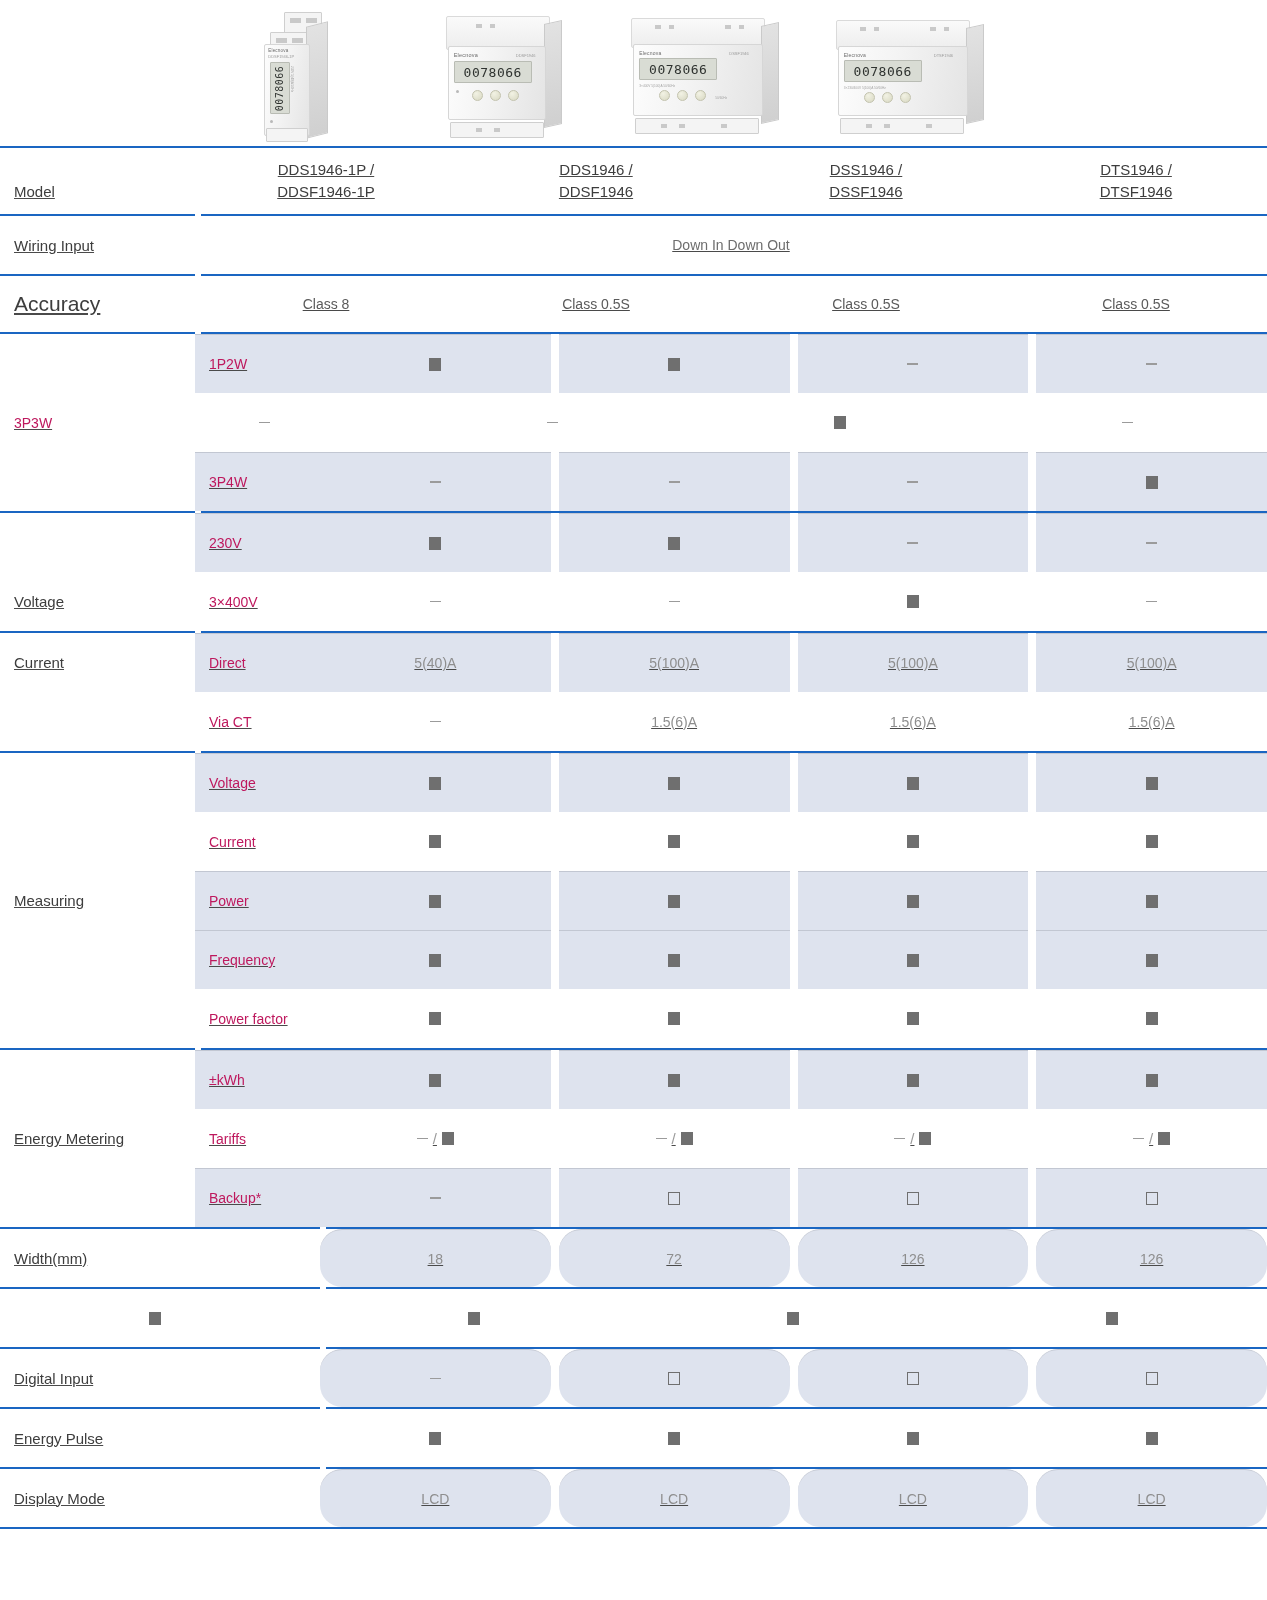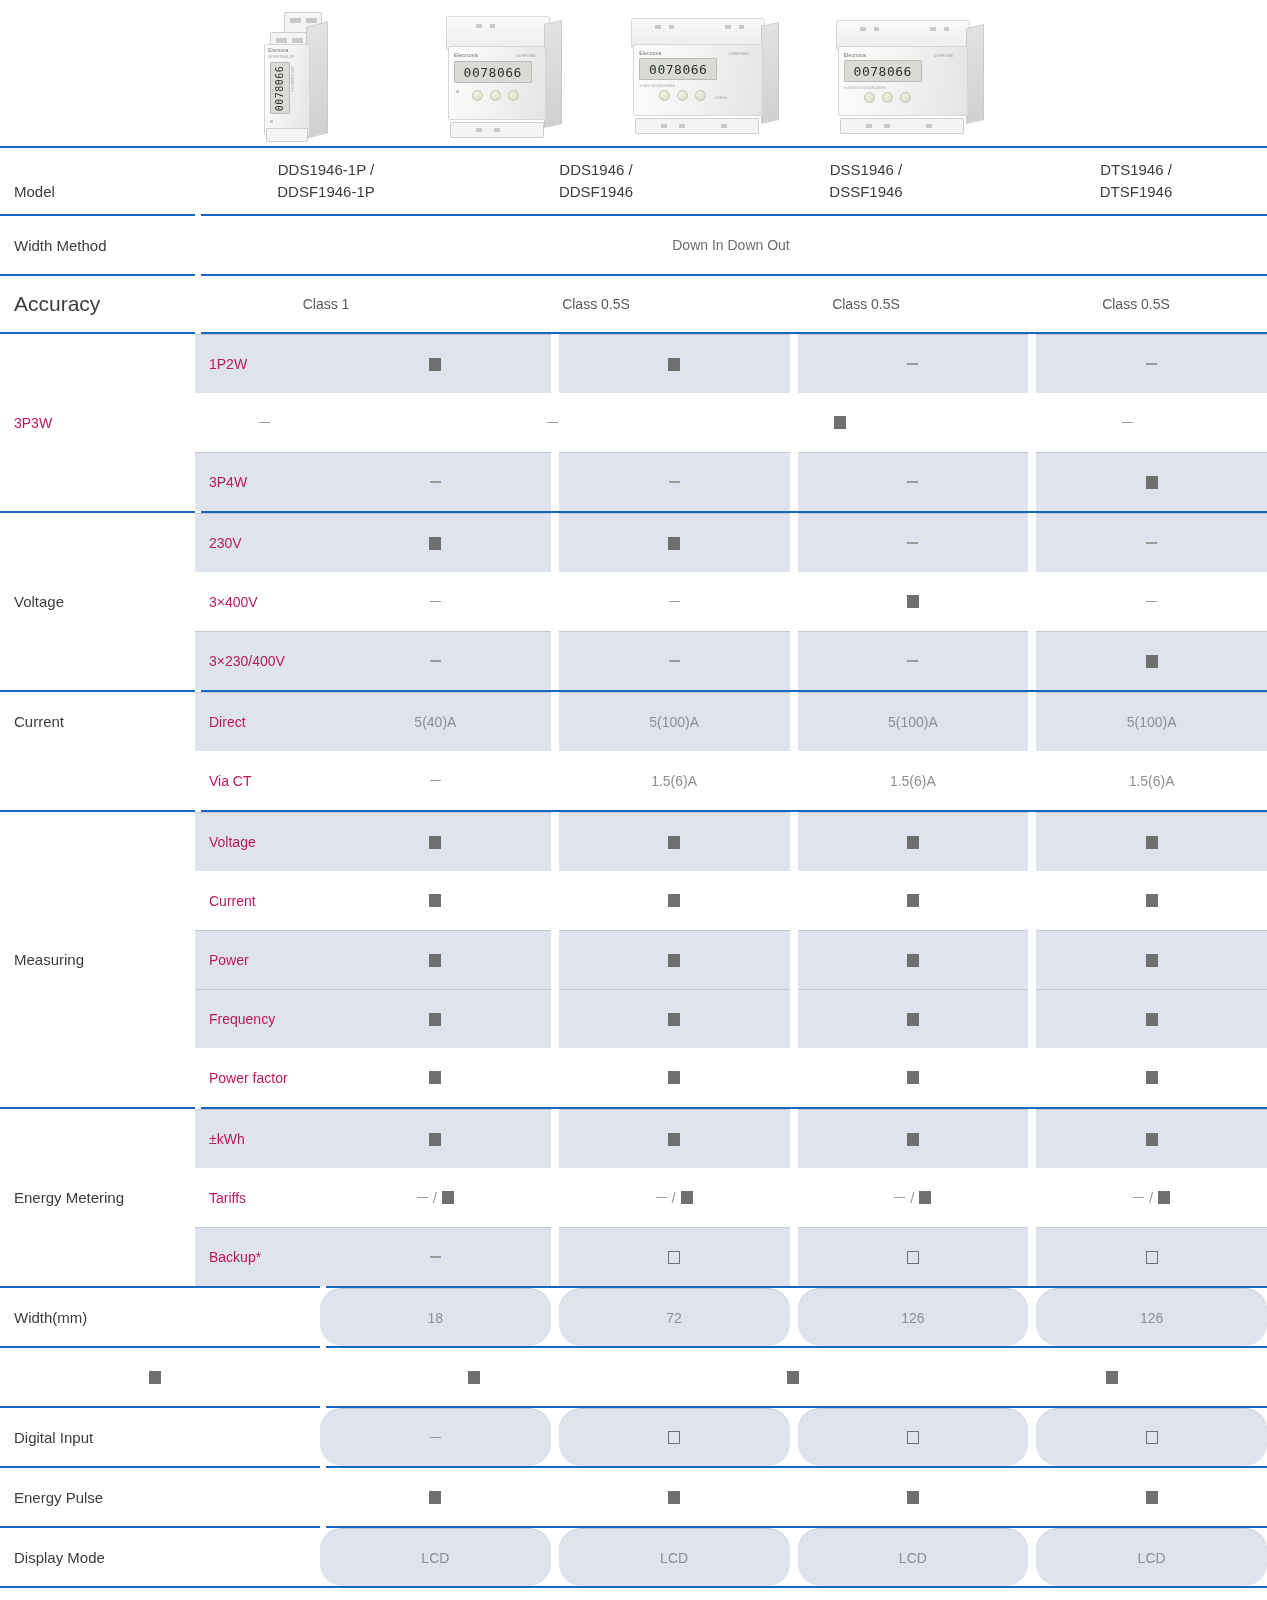--- a/index.html
+++ b/index.html
@@ -4,21 +4,21 @@
 <style>
   * { box-sizing: border-box; margin: 0; padding: 0; }
   body {
     width: 1267px;
     background: #ffffff;
     font-family: "Liberation Sans", sans-serif;
     color: #4a4a4a;
     -webkit-font-smoothing: antialiased;
   }
 
-  .sheet { width: 1013px; position: relative; }
+  .sheet { width: 1013px; position: relative; text-decoration: underline; }
 
   
   .products {
     display: flex;
     height: 146px;
     padding-left: 195px;
   }
   .product-cell {
     flex: 1 1 0;
     position: relative;
@@ -360,34 +360,34 @@
       </div>
     </div>
 
     <div class="rule-split">
       <div class="l"></div>
         <div class="gap"></div>
         <div class="r"></div>
     </div>
 
     <div class="row wiringmethod">
-      <div class="cat">Width Method</div>
+      <div class="cat">Wiring Input</div>
       <div class="merged">Down In Down Out</div>
     </div>
 
     <div class="rule-split">
       <div class="l"></div>
         <div class="gap"></div>
         <div class="r"></div>
     </div>
 
     <div class="row accuracy">
       <div class="cat">Accuracy</div>
       <div class="vals">
-        <div class="cell">Class 1</div>
+        <div class="cell">Class 8</div>
         <div class="cell">Class 0.5S</div>
         <div class="cell">Class 0.5S</div>
         <div class="cell">Class 0.5S</div>
       </div>
     </div>
 
     <div id="sections-host">
         <div class="rule-split">
           <div class="l"></div>
           <div class="gap"></div>
@@ -480,38 +480,20 @@
                 <span class="g-dash"></span>
               </div>
               <div class="cell">
                 <span class="g-dash"></span>
               </div>
               <div class="cell">
                 <span class="g-filled"></span>
               </div>
               <div class="cell">
                 <span class="g-dash"></span>
-              </div>
-            </div>
-          </div>
-          <div class="row r59 shaded">
-            <div class="cat"></div>
-            <div class="sub">3×230/400V</div>
-            <div class="vals">
-              <div class="cell">
-                <span class="g-dash"></span>
-              </div>
-              <div class="cell">
-                <span class="g-dash"></span>
-              </div>
-              <div class="cell">
-                <span class="g-dash"></span>
-              </div>
-              <div class="cell">
-                <span class="g-filled"></span>
               </div>
             </div>
           </div>
         </div>
         <div class="rule-split">
           <div class="l"></div>
           <div class="gap"></div>
           <div class="r"></div>
         </div>
         <div style="position: relative;">

